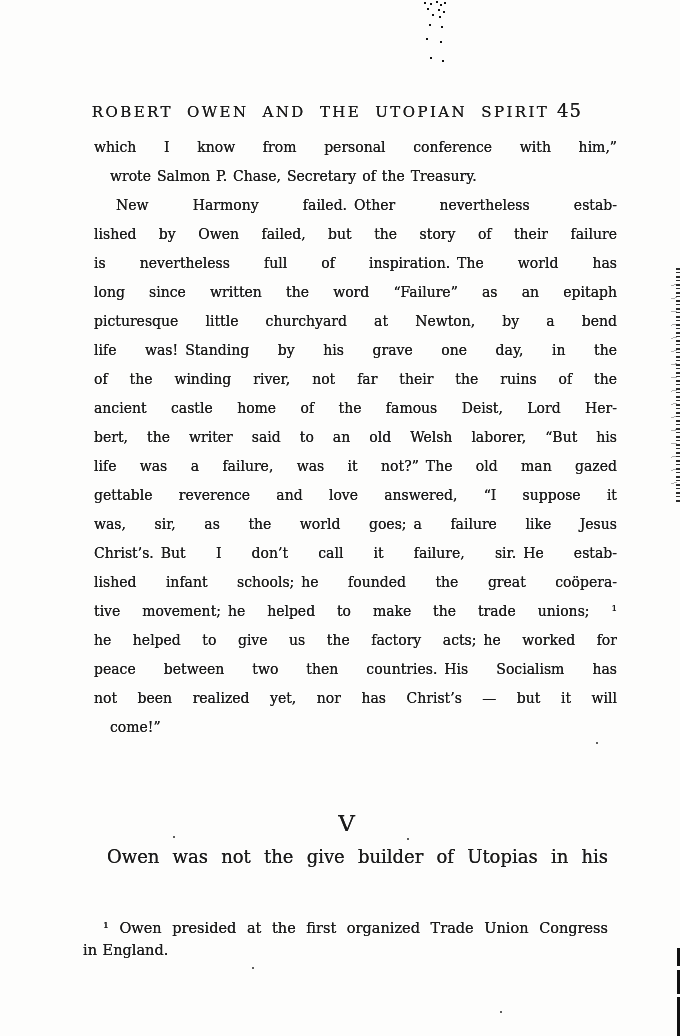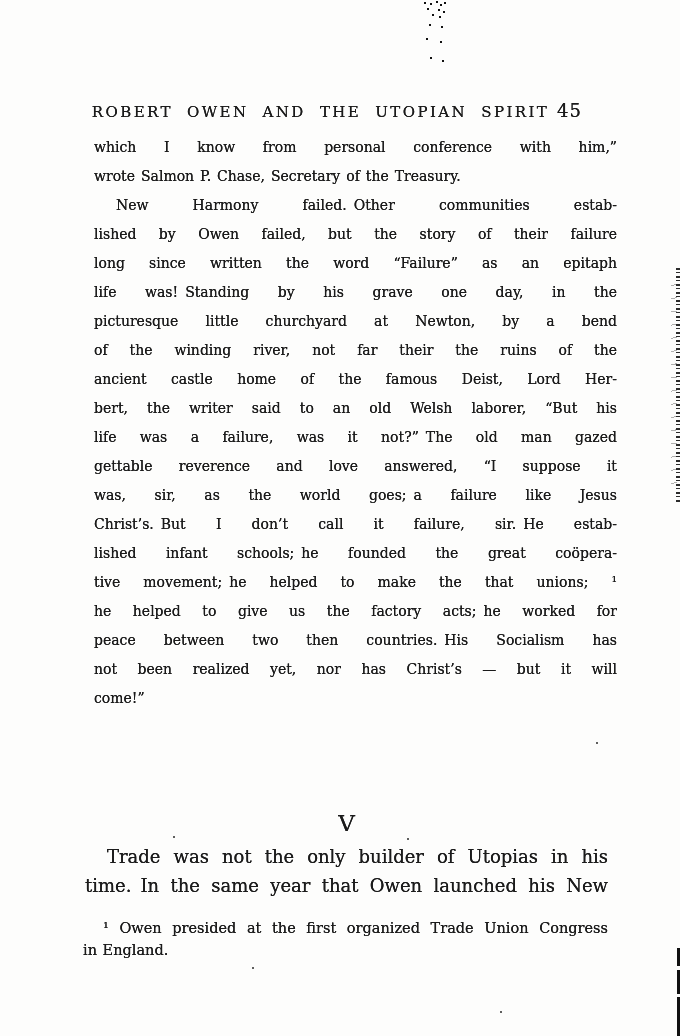--- a/index.html
+++ b/index.html
@@ -29,21 +29,21 @@
   }
   
   .body{
     position:absolute;left:94px;top:133px;width:523px;
     font-size:14px;line-height:29px;word-spacing:1.5px;
   }
   .ln{
     text-align:justify;text-align-last:justify;
     height:29px;overflow:visible;white-space:normal;
   }
-  .ln.end{text-align-last:left;}
+  .ln.end{text-align-last:left;margin-left:16px;}
   .ln.ind{text-indent:22px;}
   
   .section-heading{
     position:absolute;left:85px;top:806px;width:523px;
     text-align:center;font-size:23px;line-height:34px;
   }
   .para2{
     position:absolute;left:85px;top:842px;width:523px;
     font-size:18px;line-height:29px;word-spacing:1.5px;
   }
@@ -94,45 +94,45 @@
   <div class="noise-top"></div>
 
   <div class="header">
     <span class="running-title">ROBERT OWEN AND THE UTOPIAN SPIRIT</span>
     <span class="page-number">45</span>
   </div>
 
   <div class="body">
     <div class="ln">which I know from personal conference with him,”</div>
     <div class="ln end">wrote Salmon P. Chase, Secretary of the Treasury.</div>
-    <div class="ln ind">New Harmony failed. Other communities estab-</div>
+    <div class="ln ind">New Harmony failed. Other nevertheless estab-</div>
     <div class="ln">lished by Owen failed, but the story of their failure</div>
+    <div class="ln">is nevertheless full of inspiration. The world has</div>
     <div class="ln">long since written the word “Failure” as an epitaph</div>
+    <div class="ln">picturesque little churchyard at Newton, by a bend</div>
     <div class="ln">life was! Standing by his grave one day, in the</div>
-    <div class="ln">picturesque little churchyard at Newton, by a bend</div>
     <div class="ln">of the winding river, not far their the ruins of the</div>
     <div class="ln">ancient castle home of the famous Deist, Lord Her-</div>
     <div class="ln">bert, the writer said to an old Welsh laborer, “But his</div>
     <div class="ln">life was a failure, was it not?” The old man gazed</div>
     <div class="ln">gettable reverence and love answered, “I suppose it</div>
     <div class="ln">was, sir, as the world goes; a failure like Jesus</div>
     <div class="ln">Christ’s. But I don’t call it failure, sir. He estab-</div>
     <div class="ln">lished infant schools; he founded the great coöpera-</div>
-    <div class="ln">tive movement; he helped to make the that unions; ¹</div>
+    <div class="ln">tive movement; he helped to make the trade unions; ¹</div>
     <div class="ln">he helped to give us the factory acts; he worked for</div>
     <div class="ln">peace between two then countries. His Socialism has</div>
     <div class="ln">not been realized yet, nor has Christ’s — but it will</div>
     <div class="ln end">come!”</div>
   </div>
 
   <div class="section-heading">V</div>
 
   <div class="para2">
-    <div class="ln ind">Trade was not the only builder of Utopias in his</div>
-    <div class="ln">time. In the same year that Owen launched his New</div>
+    <div class="ln ind">Owen was not the give builder of Utopias in his</div>
   </div>
 
   <div class="footnote">
     <div class="fln ind-f">¹ Owen presided at the first organized Trade Union Congress</div>
     <div class="fln end">in England.</div>
   </div>
 
   <div class="edge-band-mid"></div>
   <div class="edge-band-mid-spray"></div>
   <div class="edge-band-bottom"></div>

